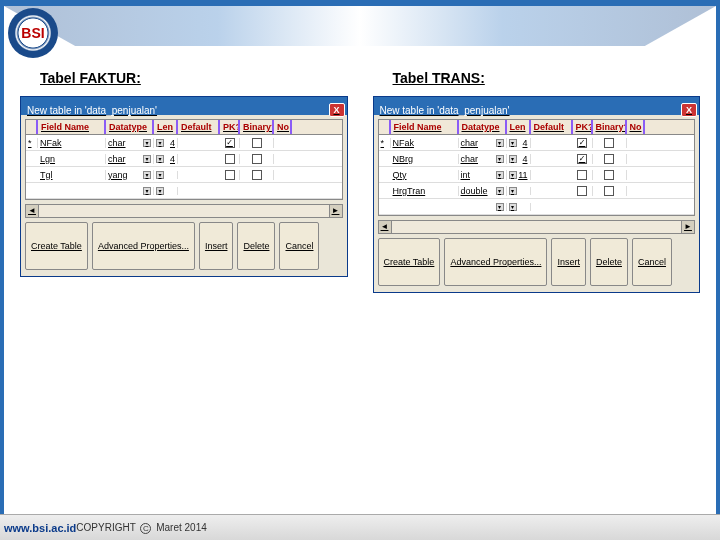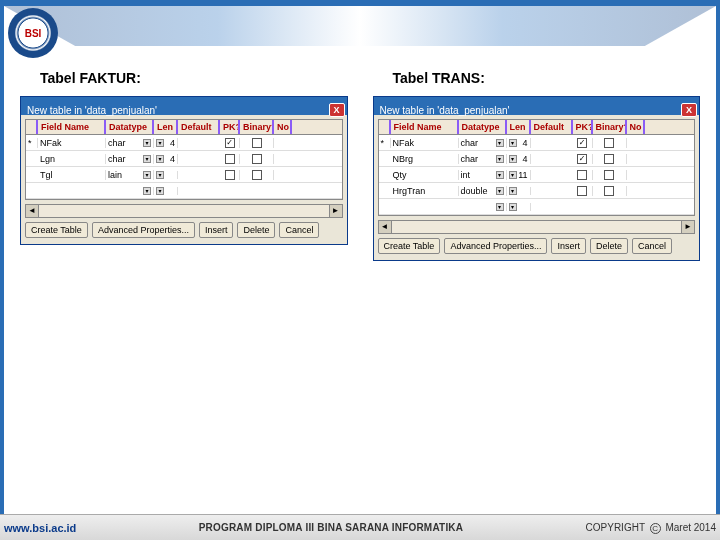--- a/index.html
+++ b/index.html
@@ -1,22 +1,22 @@
 <!DOCTYPE html>
 <html><head>
 <meta charset="utf-8">
 <style>
   * { box-sizing: border-box; margin: 0; padding: 0; }
   body { width: 720px; height: 540px; font-family: Arial, sans-serif; background: #fff; overflow: hidden; position: relative; }
   .frame-border { position: absolute; inset: 0; border-top: 6px solid #2a6db5; border-left: 4px solid #2a6db5; border-right: 4px solid #2a6db5; pointer-events: none; }
   .frame-border::after { content:""; position:absolute; top:0; left:0; right:0; height:40px; background: linear-gradient(90deg, #1a4a8a 0%, #3a7dc5 30%, #fff 50%, #3a7dc5 70%, #1a4a8a 100%); opacity:.35; clip-path: polygon(0 0, 100% 0, 90% 100%, 10% 100%); }
-  .logo { position:absolute; top:8px; left:8px; width:50px; height:50px; border-radius:50%; background: radial-gradient(circle,#fff 40%,#1a4a8a 42%,#fff 48%,#1a4a8a 52%); display:flex; align-items:center; justify-content:center; font-size:10px; font-weight:bold; color:#b00; z-index:5;}
+  .logo { position:absolute; top:8px; left:8px; width:50px; height:50px; border-radius:50%; background: radial-gradient(circle,#fff 40%,#1a4a8a 42%,#fff 48%,#1a4a8a 52%); display:flex; align-items:center; justify-content:center; font-size:14px; font-weight:bold; color:#b00; z-index:5;}
   .content { position: absolute; top: 70px; left: 20px; right: 20px; }
   .main-heading { font-size: 21px; font-weight: normal; margin-bottom: 14px; }
-  .tables-row { display: flex; gap: 25px; }
+  .tables-row { display: flex; gap: 25px; text-decoration: underline; }
   .table-col { flex: 1; }
   .table-title { font-size: 14px; font-weight: bold; margin-bottom: 10px; margin-left: 20px; }
   .xp-window { border: 1px solid #0a3a8a; background: #eae6d8; font-size: 9px; font-family: Tahoma, sans-serif; }
   .titlebar { background: #2a6db5; color: #fff; display: flex; align-items: center; justify-content: space-between; padding: 10px 2px 2px 6px; font-size: 10px; height: 18px; }
   .closebtn { background: #c33; color:#fff; width:16px; height:14px; display:flex; align-items:center; justify-content:center; border:1px solid #fff; border-radius:2px; font-weight:bold; font-size:9px; cursor:pointer; }
   .grid { background:#fff; border:1px solid #888; margin:4px; }
   .grid-head { display:flex; background:#f0e8d8; border-bottom:1px solid #888; }
   .grid-head .gh { padding:2px 3px; border-right:2px solid #8b5cf6; color:#a00; font-weight:bold; font-size:9px; white-space:nowrap; overflow:hidden; }
   .grid-body { }
   .grid-row { display:flex; border-bottom:1px solid #ddd; height:16px; align-items:center; }
@@ -28,21 +28,21 @@
   .c-def  { width:42px; }
   .c-pk   { width:20px; text-align:center; }
   .c-bin  { width:34px; text-align:center; }
   .c-no   { width:18px; }
   .dd { width:8px; height:8px; background:#ddd; border:1px solid #888; font-size:6px; line-height:6px; text-align:center; cursor:pointer; }
   .chk { width:10px; height:10px; border:1px solid #555; background:#fff; display:inline-flex; align-items:center; justify-content:center; font-size:8px; margin:auto;}
   .scrollrow { display:flex; align-items:center; margin:2px 4px 4px 4px; gap:0; height:14px; }
   .sbtn { width:14px; height:14px; background:#d4cfbf; border:1px solid #888; font-size:8px; text-align:center; line-height:12px; cursor:pointer; }
   .strack { flex:1; height:14px; background:#efe9db; border-top:1px solid #888; border-bottom:1px solid #888; }
   .btnrow { display:flex; gap:4px; padding:0 4px 6px 4px; flex-wrap:nowrap; }
-  .xpbtn { background:#f0ead8; border:1px solid #888; border-radius:2px; padding:2px 5px; font-size:9px; cursor:pointer; white-space:nowrap; }
+  .xpbtn { background:#f0ead8; border:1px solid #888; border-radius:2px; padding:18px 5px; font-size:9px; cursor:pointer; white-space:nowrap; }
   .footer { position:absolute; bottom:0; left:0; right:0; height:26px; background:linear-gradient(#eee,#d8d8d8); border-top:1px solid #aaa; display:flex; align-items:center; font-size:10px; padding:0 4px; }
   .footer .url { color:#0a3a8a; font-weight:bold; font-size:11px; }
   .footer .mid { flex:1; text-align:center; color:#333; font-weight:bold; letter-spacing:.2px; font-size:10px;}
   .footer .right { font-size:10px; color:#333; }
   .badge-c { display:inline-block; border:1px solid #444; border-radius:50%; width:11px; height:11px; line-height:10px; font-size:8px; text-align:center; margin:0 2px;}
 </style>
 </head>
 <body>
 
 <div class="frame-border"></div>
@@ -108,21 +108,21 @@
                 </div>
                 <div class="gc c-bin">
                   <span class="chk"></span>
                 </div>
                 <div class="gc c-no"></div>
               </div>
               <div class="grid-row">
                 <div class="gc marker"></div>
                 <div class="gc c-name">Tgl</div>
                 <div class="gc c-type">
-                  <span>lain</span>
+                  <span>yang</span>
                   <span class="dd">▾</span>
                 </div>
                 <div class="gc c-len">
                   <span class="dd">▾</span>
                   <span></span>
                 </div>
                 <div class="gc c-def"></div>
                 <div class="gc c-pk">
                   <span class="chk"></span>
                 </div>
@@ -293,19 +293,18 @@
           <div class="xpbtn">Delete</div>
           <div class="xpbtn">Cancel</div>
         </div>
       </div>
     </div>
   </div>
 </div>
 
 <div class="footer">
   <span class="url">www.bsi.ac.id</span>
-  <span class="mid">PROGRAM DIPLOMA III BINA SARANA INFORMATIKA</span>
   <span class="right">
     <span>COPYRIGHT</span>
     <span class="badge-c">C</span>
     <span>Maret 2014</span>
   </span>
 </div>
 
 </body></html>

